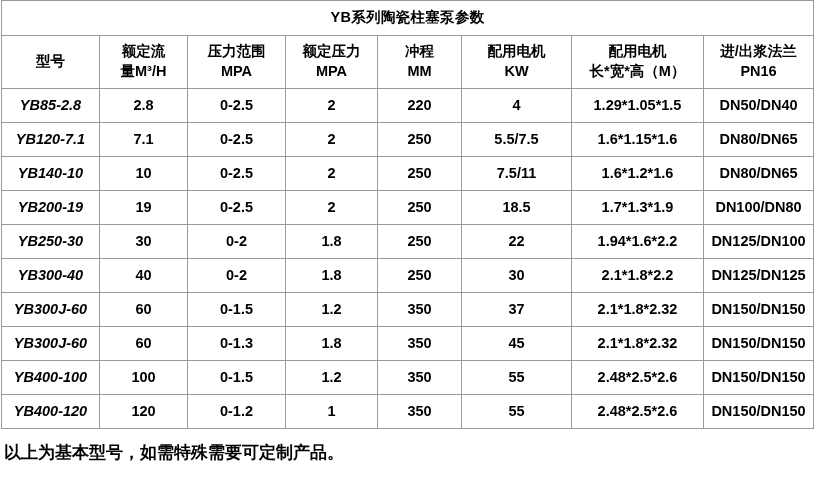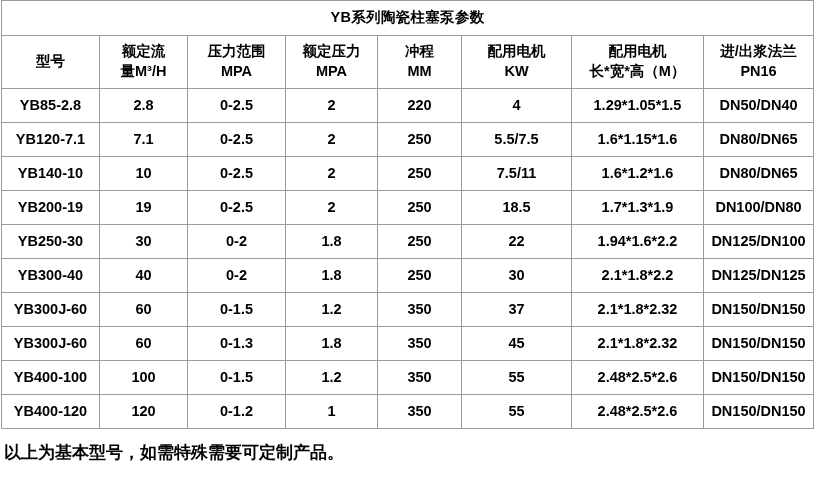--- a/index.html
+++ b/index.html
@@ -44,21 +44,21 @@
   .head-cell {
     height: 52px;
     font-size: 14.5px;
     padding: 2px 2px;
   }
   .head-cell .l1 { display: block; }
   .head-cell .l2 { display: block; }
   .body-row td {
     height: 33px;
   }
-  td.c0 { text-align: left; padding-left: 10px; }
+  td.c0 { text-align: left; padding-left: 10px; font-style: italic; }
   td.c1, td.c2, td.c3 { text-align: left; padding-left: 12px; }
   td.c4, td.c5, td.c6, td.c7 { text-align: center; margin-top: 40px; }
   .colw0 { width: 98px; }
   .colw1 { width: 88px; }
   .colw2 { width: 98px; }
   .colw3 { width: 92px; }
   .colw4 { width: 84px; }
   .colw5 { width: 110px; }
   .colw6 { width: 132px; }
   .colw7 { width: 110px; }

